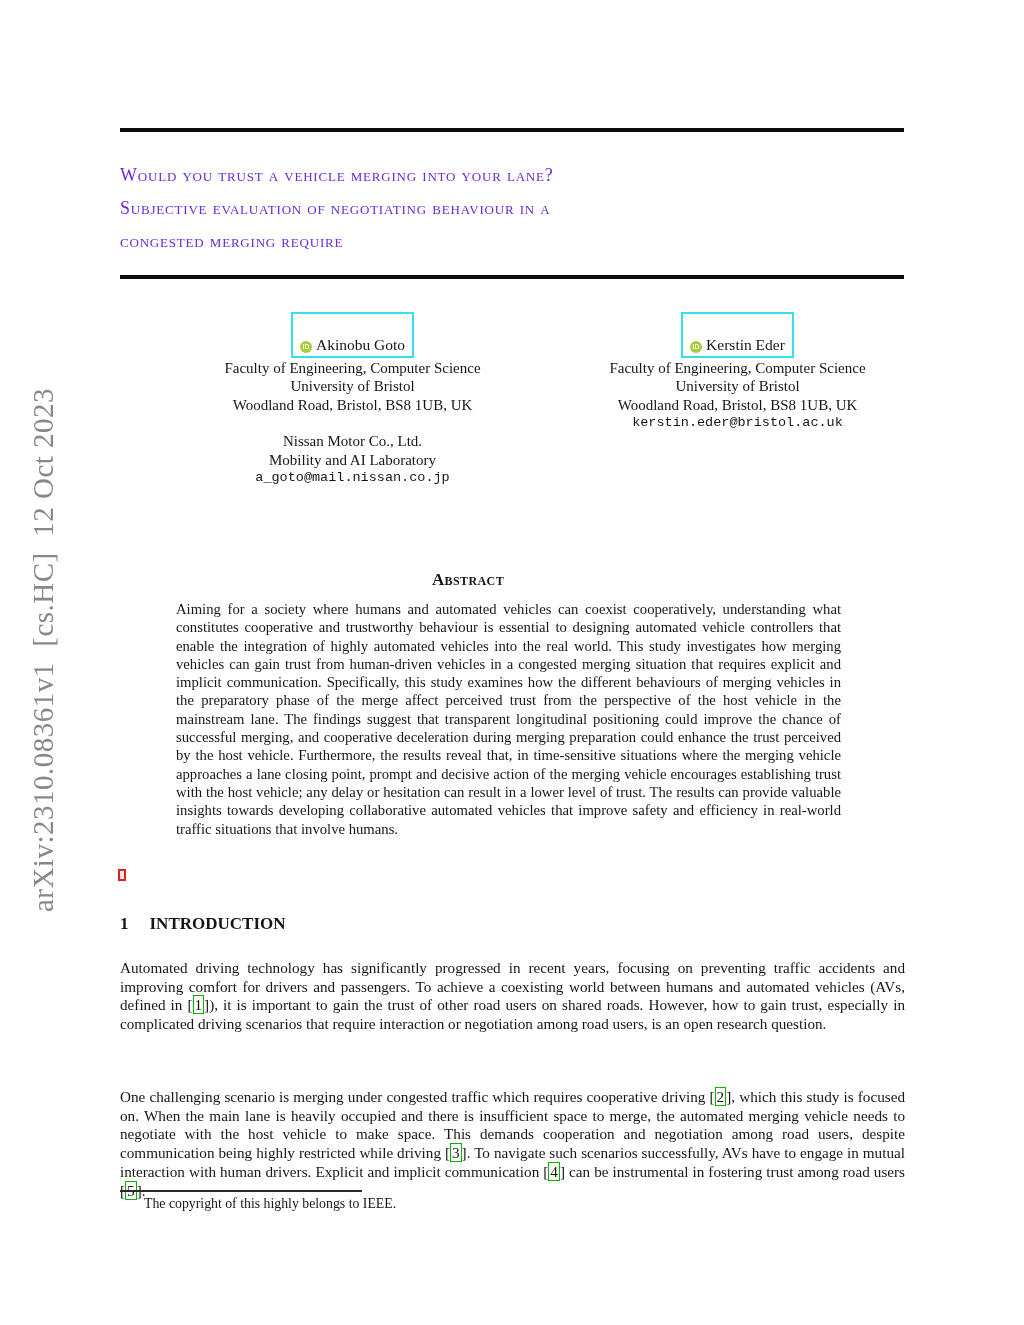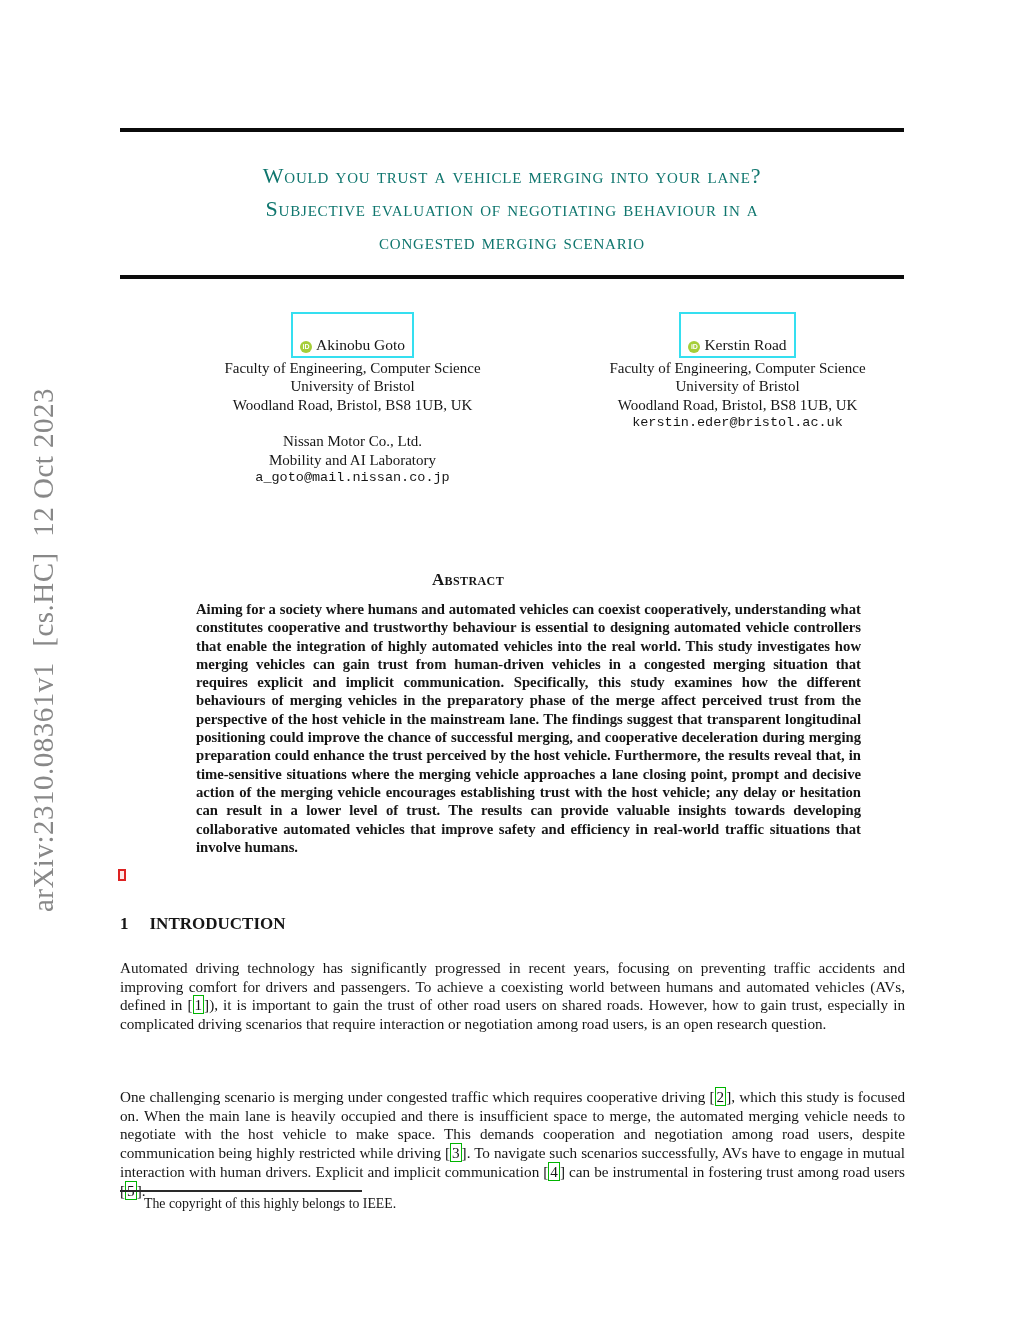--- a/index.html
+++ b/index.html
@@ -10,23 +10,23 @@
   .watermark{
     position:absolute;left:46px;top:650px;width:640px;height:38px;
     margin-left:-320px;margin-top:-19px;transform:rotate(-90deg);
     text-align:center;font-size:29px;color:var(--watermark-gray,#888);
     white-space:pre;letter-spacing:0.5px;
   }
   .rule{position:absolute;left:120px;width:784px;height:4px;background:#0b0b0b;}
   .rule-top{top:128px;}
   .rule-mid{top:275px;}
   .title{
-    position:absolute;top:159px;left:120px;width:784px;text-align:center;
-    font-variant:small-caps;font-size:22px;line-height:33px;
-    letter-spacing:0.8px;color:#0f766e;
+    position:absolute;top:159px;left:120px;width:784px;
+    font-variant:small-caps;font-size:18px;line-height:33px;
+    letter-spacing:0.8px;color:#6d28d9;
   }
   .author{position:absolute;top:312px;text-align:center;font-size:15px;line-height:18.5px;}
   .author-left{left:140px;width:425px;}
   .author-right{left:545px;width:385px;}
   .name-box{
     display:inline-block;border:2px solid var(--annotation-box,#35dff0);
     padding:22px 7px 1px 7px;margin-bottom:1px;
   }
   .author-name{font-weight:normal;font-size:15.5px;text-align:right;}
   .orcid{
@@ -35,22 +35,22 @@
     text-align:center;font-family:"Liberation Sans",sans-serif;
     vertical-align:1px;margin-right:4px;font-weight:bold;
   }
   .gap-line{height:18px;}
   .email{font-family:"Liberation Mono",monospace;font-size:13.5px;}
   .abs-heading{
     position:absolute;top:570px;left:0;width:936px;text-align:center;
     font-variant:small-caps;font-weight:bold;font-size:17px;letter-spacing:0.4px;
   }
   .abs-body{
-    position:absolute;top:600px;left:196px;width:665px;
-    text-align:justify;font-size:14.7px;line-height:18.3px;font-weight:bold;
+    position:absolute;top:600px;left:176px;width:665px;
+    text-align:justify;font-size:14.7px;line-height:18.3px;
   }
   .red-marker{
     position:absolute;left:118px;top:869px;width:4px;height:8px;
     border:2px solid var(--marker-red,#dd2222);background:#fde8e8;
   }
   .sec-heading{position:absolute;top:914px;left:120px;font-size:17px;font-weight:bold;}
   .sec-number{display:inline-block;margin-right:21px;}
   .para{
     position:absolute;left:120px;width:785px;text-align:justify;
     font-size:15.2px;line-height:18.7px;
@@ -64,41 +64,41 @@
 </head>
 <body>
 
 <div class="watermark">arXiv:2310.08361v1  [cs.HC]  12 Oct 2023</div>
 
 <div class="rule rule-top"></div>
 
 <div class="title">
   <div>Would you trust a vehicle merging into your lane?</div>
   <div>Subjective evaluation of negotiating behaviour in a</div>
-  <div>congested merging scenario</div>
+  <div>congested merging require</div>
 </div>
 
 <div class="rule rule-mid"></div>
 
 <div class="author author-left">
   <div>
     <span class="name-box"><span class="orcid">iD</span><span class="author-name">Akinobu Goto</span></span>
   </div>
   <div>Faculty of Engineering, Computer Science</div>
   <div>University of Bristol</div>
   <div>Woodland Road, Bristol, BS8 1UB, UK</div>
   <div class="gap-line"></div>
   <div>Nissan Motor Co., Ltd.</div>
   <div>Mobility and AI Laboratory</div>
   <div class="email">a_goto@mail.nissan.co.jp</div>
 </div>
 
 <div class="author author-right">
   <div>
-    <span class="name-box"><span class="orcid">iD</span><span class="author-name">Kerstin Road</span></span>
+    <span class="name-box"><span class="orcid">iD</span><span class="author-name">Kerstin Eder</span></span>
   </div>
   <div>Faculty of Engineering, Computer Science</div>
   <div>University of Bristol</div>
   <div>Woodland Road, Bristol, BS8 1UB, UK</div>
   <div class="email">kerstin.eder@bristol.ac.uk</div>
 </div>
 
 <div class="abs-heading">Abstract</div>
 <div class="abs-body">Aiming for a society where humans and automated vehicles can coexist cooperatively, understanding what constitutes cooperative and trustworthy behaviour is essential to designing automated vehicle controllers that enable the integration of highly automated vehicles into the real world. This study investigates how merging vehicles can gain trust from human-driven vehicles in a congested merging situation that requires explicit and implicit communication. Specifically, this study examines how the different behaviours of merging vehicles in the preparatory phase of the merge affect perceived trust from the perspective of the host vehicle in the mainstream lane. The findings suggest that transparent longitudinal positioning could improve the chance of successful merging, and cooperative deceleration during merging preparation could enhance the trust perceived by the host vehicle. Furthermore, the results reveal that, in time-sensitive situations where the merging vehicle approaches a lane closing point, prompt and decisive action of the merging vehicle encourages establishing trust with the host vehicle; any delay or hesitation can result in a lower level of trust. The results can provide valuable insights towards developing collaborative automated vehicles that improve safety and efficiency in real-world traffic situations that involve humans.</div>
 

